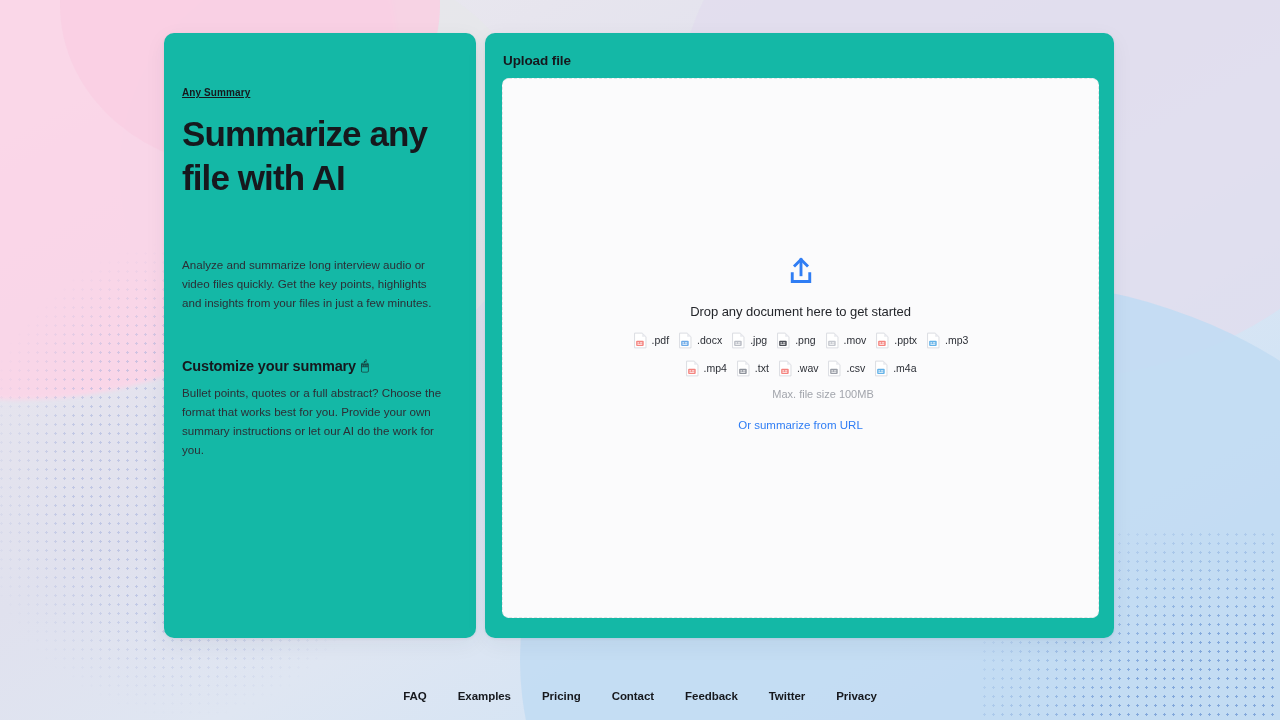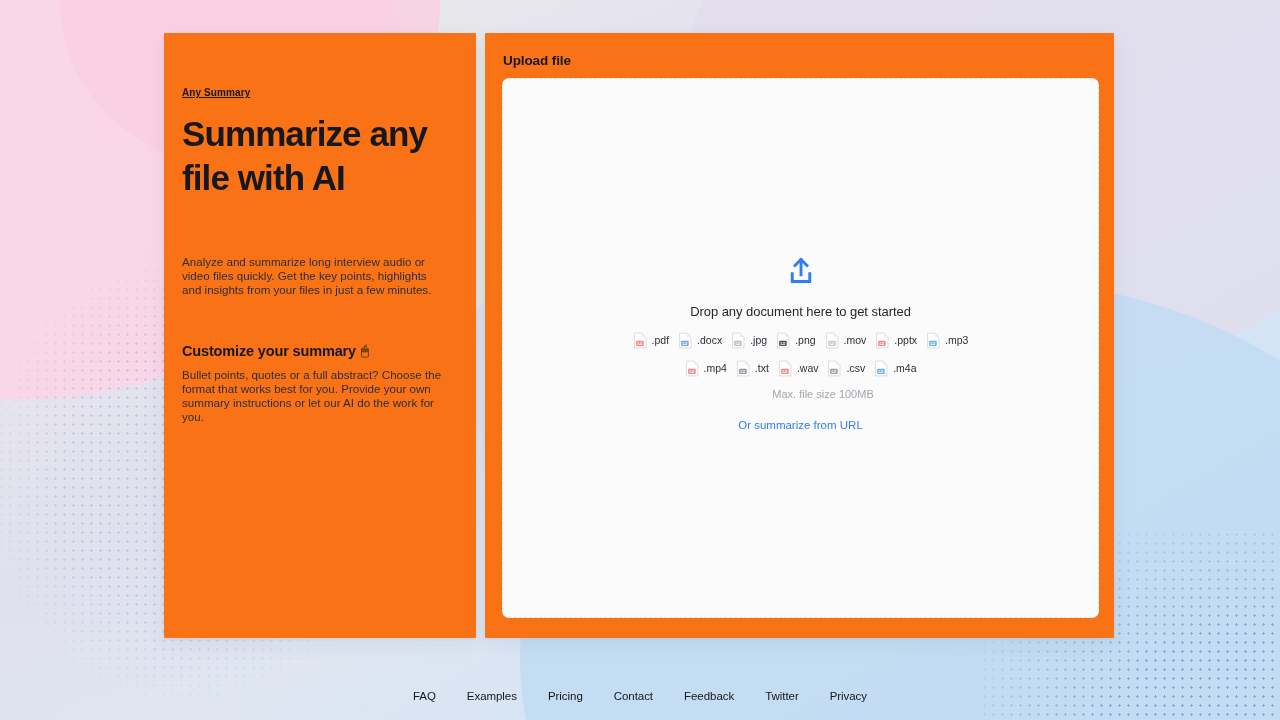--- a/index.html
+++ b/index.html
@@ -112,22 +112,22 @@
   
   #app {
     position: relative;
     z-index: 2;
     width: 1280px;
     height: 720px;
   }
 
   .card {
     position: absolute;
-    background: #f97316;
-    border-radius: 1px;
+    background: #14b8a6;
+    border-radius: 10px;
     box-shadow: 0 1px 3px rgba(40, 45, 70, .07), 0 6px 22px rgba(40, 45, 70, .06);
   }
 
   
   #hero-card {
     left: 164px;
     top: 33px;
     width: 312px;
     height: 605px;
   }
@@ -165,21 +165,21 @@
     align-items: center;
     gap: 5px;
   }
   .feature-emoji {
     font-size: 13px;
     filter: grayscale(.45);
     opacity: .75;
   }
   .feature-body {
     font-size: 11.6px;
-    line-height: 14px;
+    line-height: 19px;
     color: #2c2f36;
     margin: 0;
     max-width: 272px;
   }
 
   
   #upload-card {
     left: 485px;
     top: 33px;
     width: 629px;
@@ -268,21 +268,21 @@
     position: absolute;
     left: 0;
     top: 690px;
     width: 1280px;
     display: flex;
     justify-content: center;
     gap: 31px;
   }
   .footer-link {
     font-size: 11.5px;
-    font-weight: normal;
+    font-weight: bold;
     color: #16181d;
     text-decoration: none;
     cursor: pointer;
     letter-spacing: -.05px;
   }
 </style>
 </head>
 <body>
 
 <div id="bg">

